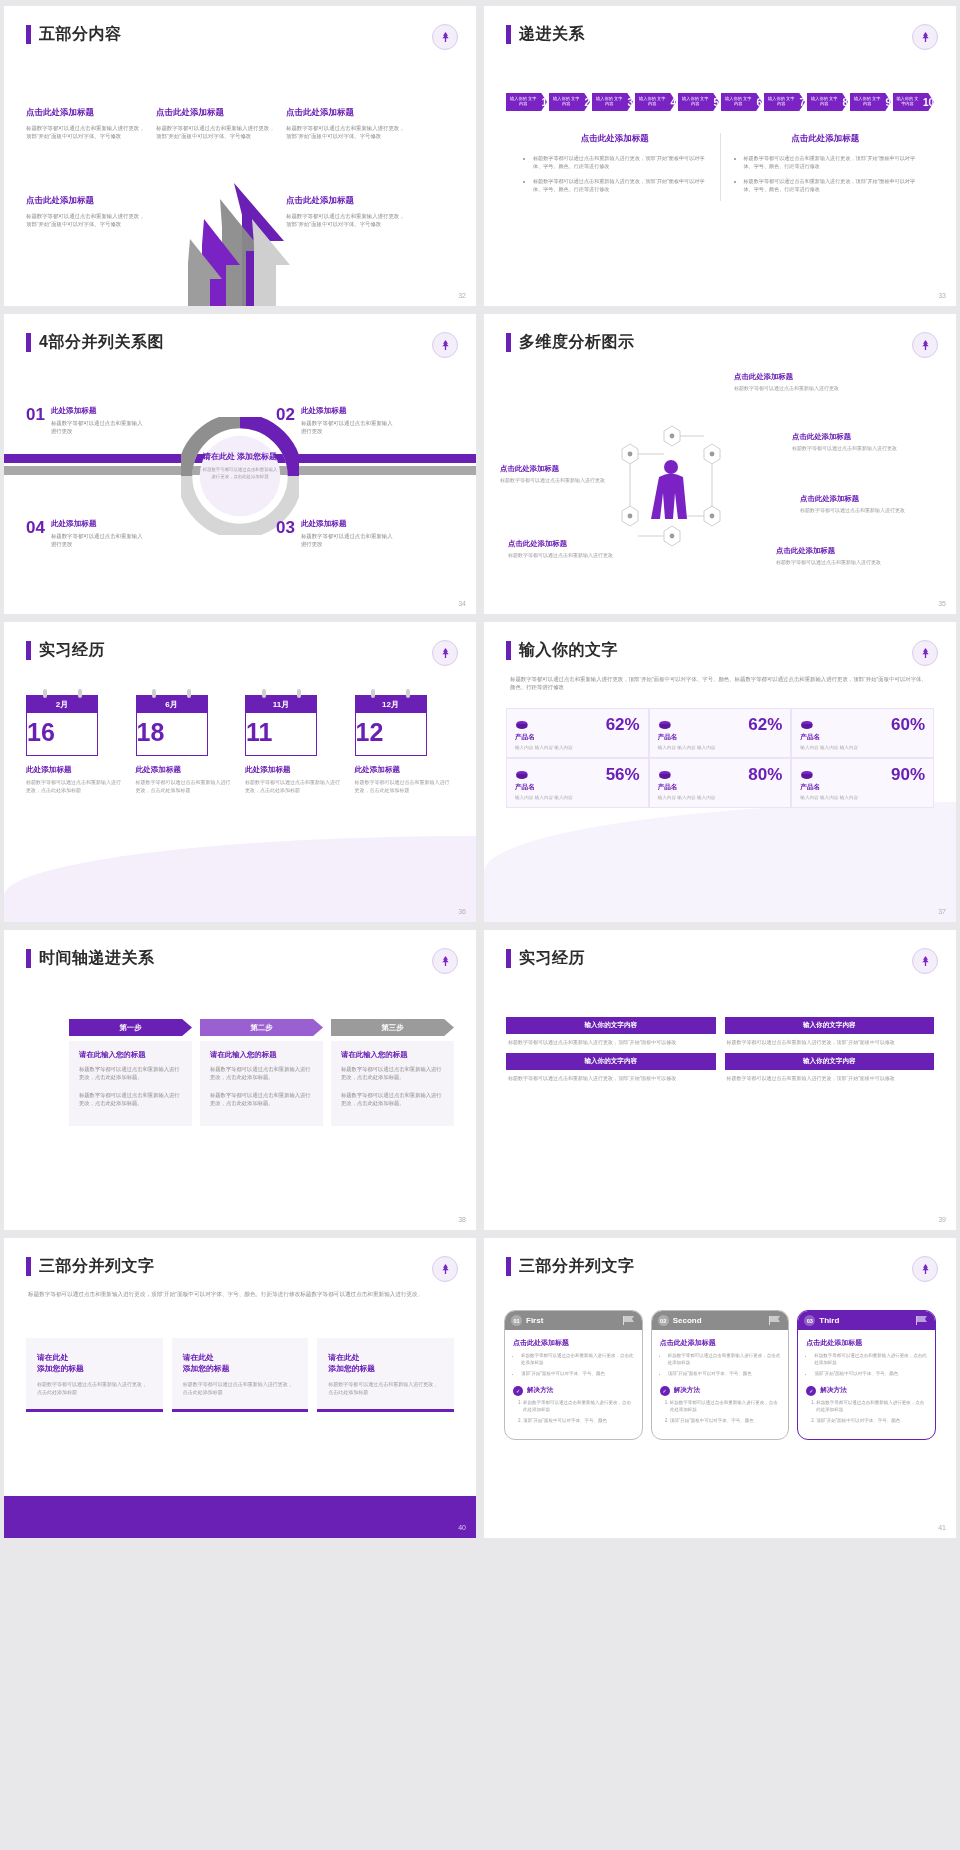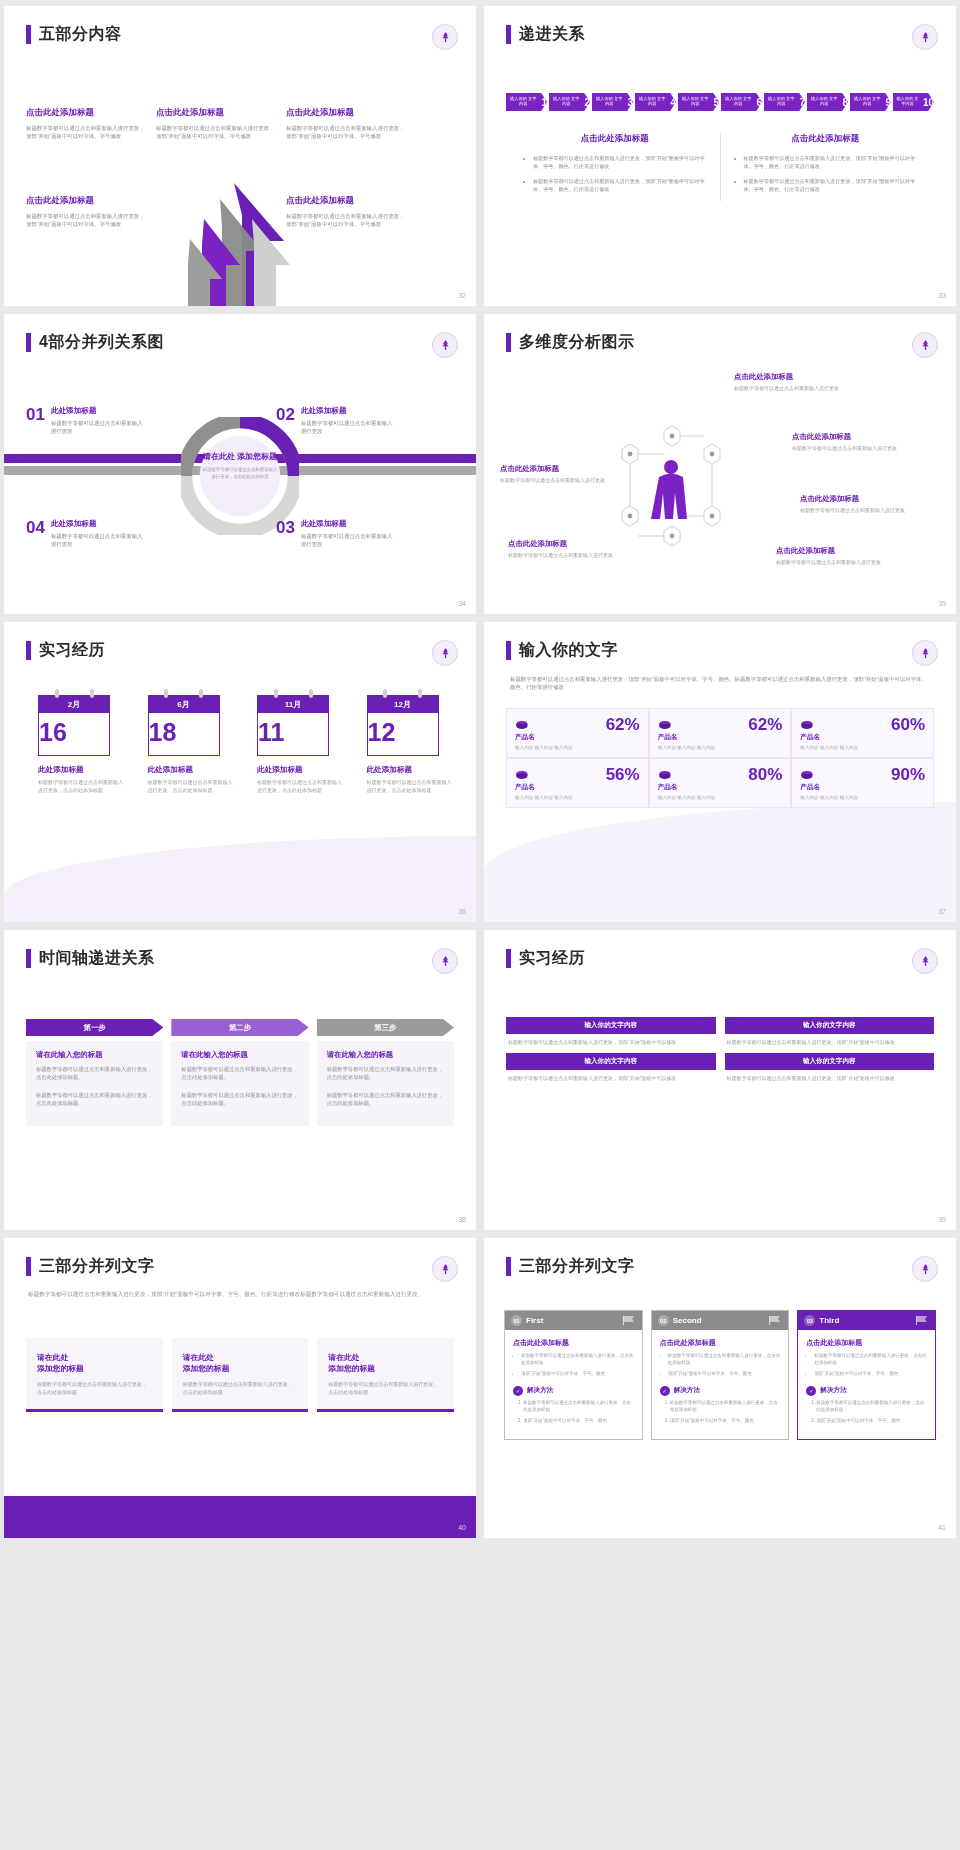--- a/index.html
+++ b/index.html
@@ -79,21 +79,21 @@
   }
   .bands { position:absolute; left:0; top:138px; width:100%; height:26px; }
 
   
   .hexring { position:absolute; left:128px; top:105px; width:112px; height:120px; }
   .s35 .txt { position:absolute; width:120px; }
   .s35 .txt .h3 { font-size:7.4px; margin-bottom:3px; }
 
   
   .cal-row { display:flex; gap:10px; padding:34px 22px 0 22px; }
-  .cal { width:auto; flex:1;margin-left:12px; }
+  .cal { width:auto; flex:1; }
   .calbox { width:72px; border:1.6px solid #6a1fb5; background:#fff; position:relative; }
   .calhdr { background:#6a1fb5; color:#fff; text-align:center; font-size:8px; font-weight:bold; padding:3px 0; }
   .calnum { text-align:left; font-size:25px; font-weight:bold; color:#6a1fb5; padding:5px 0 8px; }
   .rings { position:absolute; top:-7px; left:0; width:100%; display:flex; justify-content:space-around; }
   .ring { width:4px; height:9px; background:#cfcfcf; border-radius:2px; }
   .cal .h3 { margin:9px 0 4px; font-size:7.6px; }
   .wave {
     position:absolute; left:0; bottom:0; width:100%; height:86px;
     background:#f4effb;
     border-top-left-radius:100% 60px; border-top-right-radius:0;
@@ -102,21 +102,21 @@
   
   .pgrid { display:grid; grid-template-columns:1fr 1fr 1fr; gap:0; padding:0 22px; }
   .pcard { background:#faf7fe; border:1px solid #ece3f8; padding:7px 8px; position:relative; }
   .pcard .top { display:flex; align-items:center; justify-content:space-between; }
   .pcard .nm { font-size:6.6px; color:#6a1fb5; font-weight:bold; }
   .pcard .pct { font-size:17px; font-weight:bold; color:#6a1fb5; line-height:1; }
   .pcard .sub { font-size:4.6px; color:#a9a9a9; margin-top:3px; }
   .picon { width:15px; height:12px; }
 
   
-  .steps { display:flex; gap:8px; padding:22px 22px 0 22px; }
+  .steps { display:flex; gap:8px; padding:22px 22px 0 22px;margin-left:43px; }
   .step { flex:1; }
   .sbanner {
     height:17px; background:#6a1fb5; color:#fff; font-size:7.4px; font-weight:bold;
     display:flex; align-items:center; justify-content:center;
     clip-path: polygon(0 0, 92% 0, 100% 50%, 92% 100%, 0 100%);
   }
   .sbanner.g { background:#9b9b9b; }
   .sbanner.l { background:#9a5fd0; }
   .sbody { background:#f6f4f9; padding:9px 10px; margin-top:5px; }
   .sbody .h3 { font-size:7.4px; margin-bottom:5px; }
@@ -133,21 +133,21 @@
 
   
   .s40 p.lead { font-size:5.6px; color:#8d8d8d; line-height:1.7; padding:13px 24px 0; margin:0; }
   .c3 { display:flex; gap:9px; padding:14px 22px 0; }
   .c3 .card { flex:1; background:#f7f5fa; border-bottom:3px solid #6a1fb5; padding:14px 11px 12px; }
   .c3 .card .h3 { font-size:7.8px; line-height:1.45; margin-bottom:7px; }
   .s40 .botbar { position:absolute; left:0; bottom:0; width:100%; height:42px; background:#6a1fb5; }
 
   
   .t3 { display:flex; gap:8px; padding:15px 20px 0; }
-  .tc { flex:1; border:1.4px solid #bdbdbd; border-radius:0; overflow:hidden; }
+  .tc { flex:1; border:1.4px solid #bdbdbd; border-radius:11px; overflow:hidden; }
   .tc.act { border-color:#6a1fb5; }
   .tc .thdr { display:flex; align-items:center; gap:4px; background:#8c8c8c; padding:4px 6px; }
   .tc.act .thdr { background:#6a1fb5; }
   .tc .badge { width:11px; height:11px; border-radius:50%; background:rgba(255,255,255,.28); color:#fff; font-size:5.6px; display:flex; align-items:center; justify-content:center; font-weight:bold; }
   .tc .tname { color:#fff; font-size:8px; font-weight:bold; }
   .tc .flag { margin-left:auto; width:14px; height:11px; }
   .tc .tbody { padding:8px 8px 10px; }
   .tc .tt { font-size:7px; font-weight:bold; color:#6a1fb5; margin-bottom:5px; }
   .tc ul { margin:0 0 8px; padding-left:8px; }
   .tc ul li { font-size:4.5px; color:#9a9a9a; line-height:1.55; margin-bottom:4px; }

